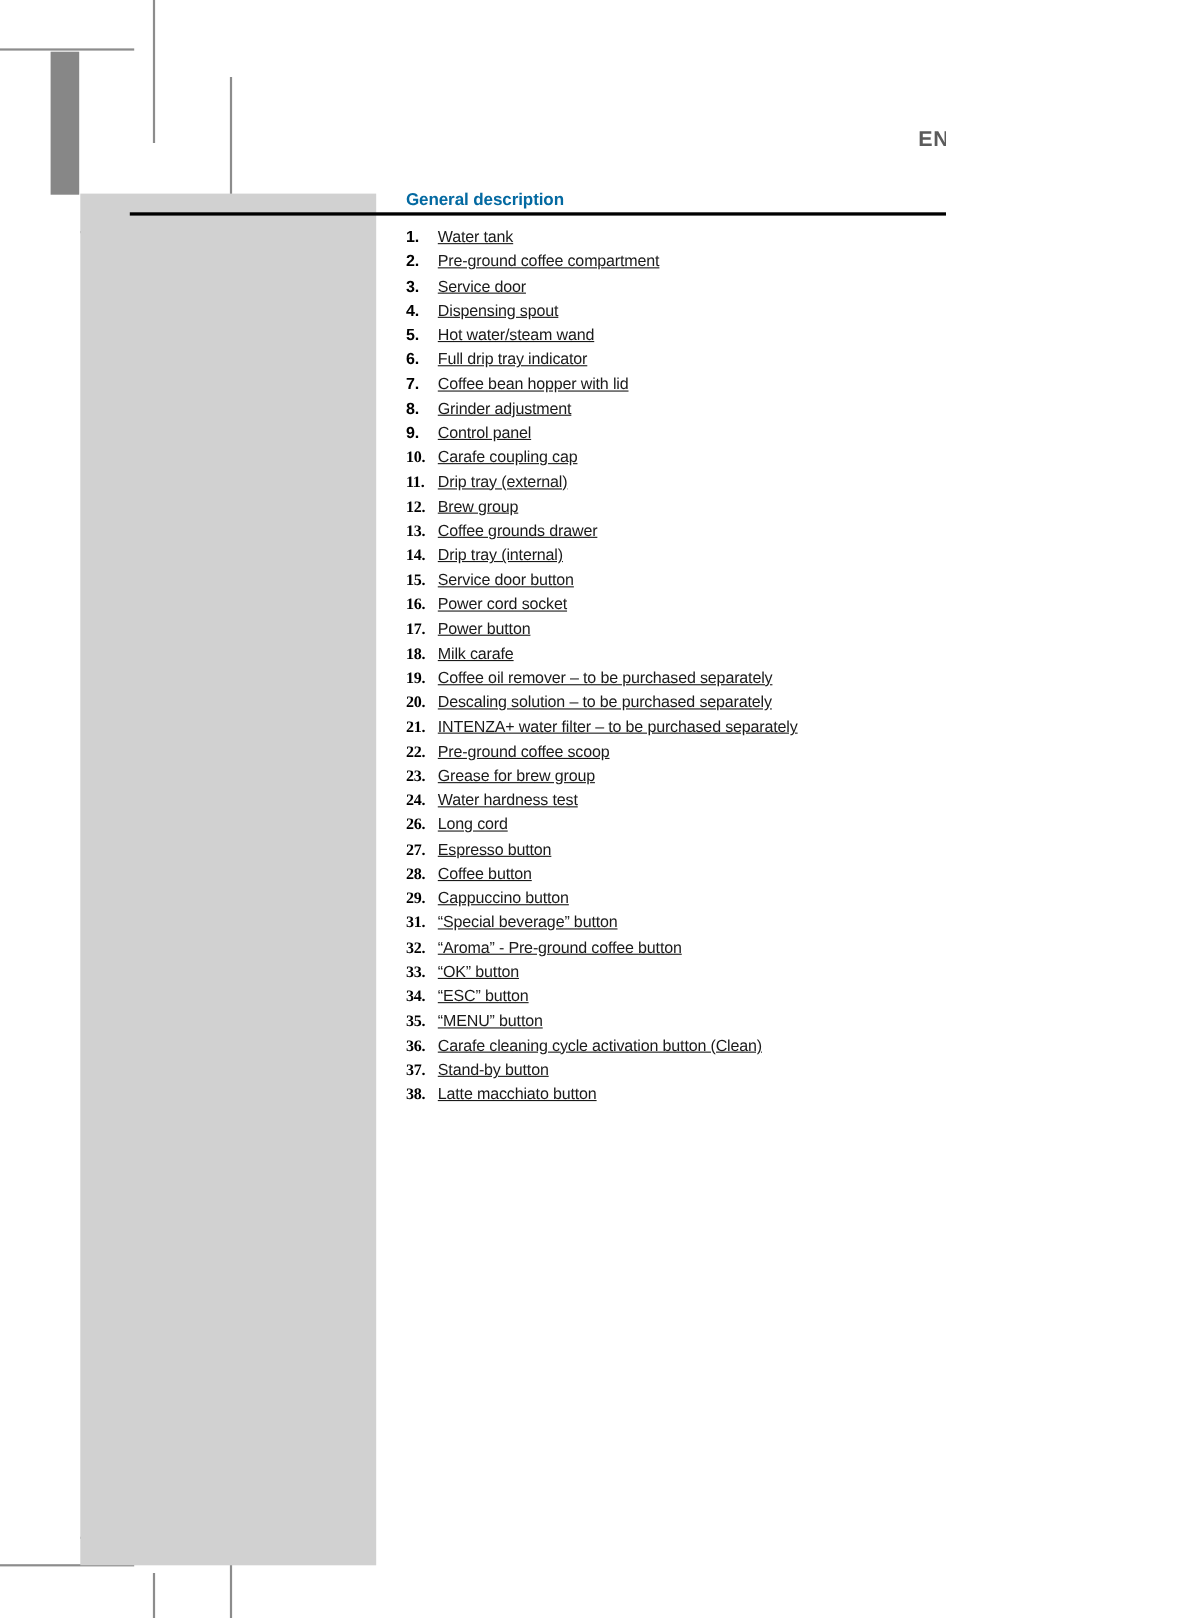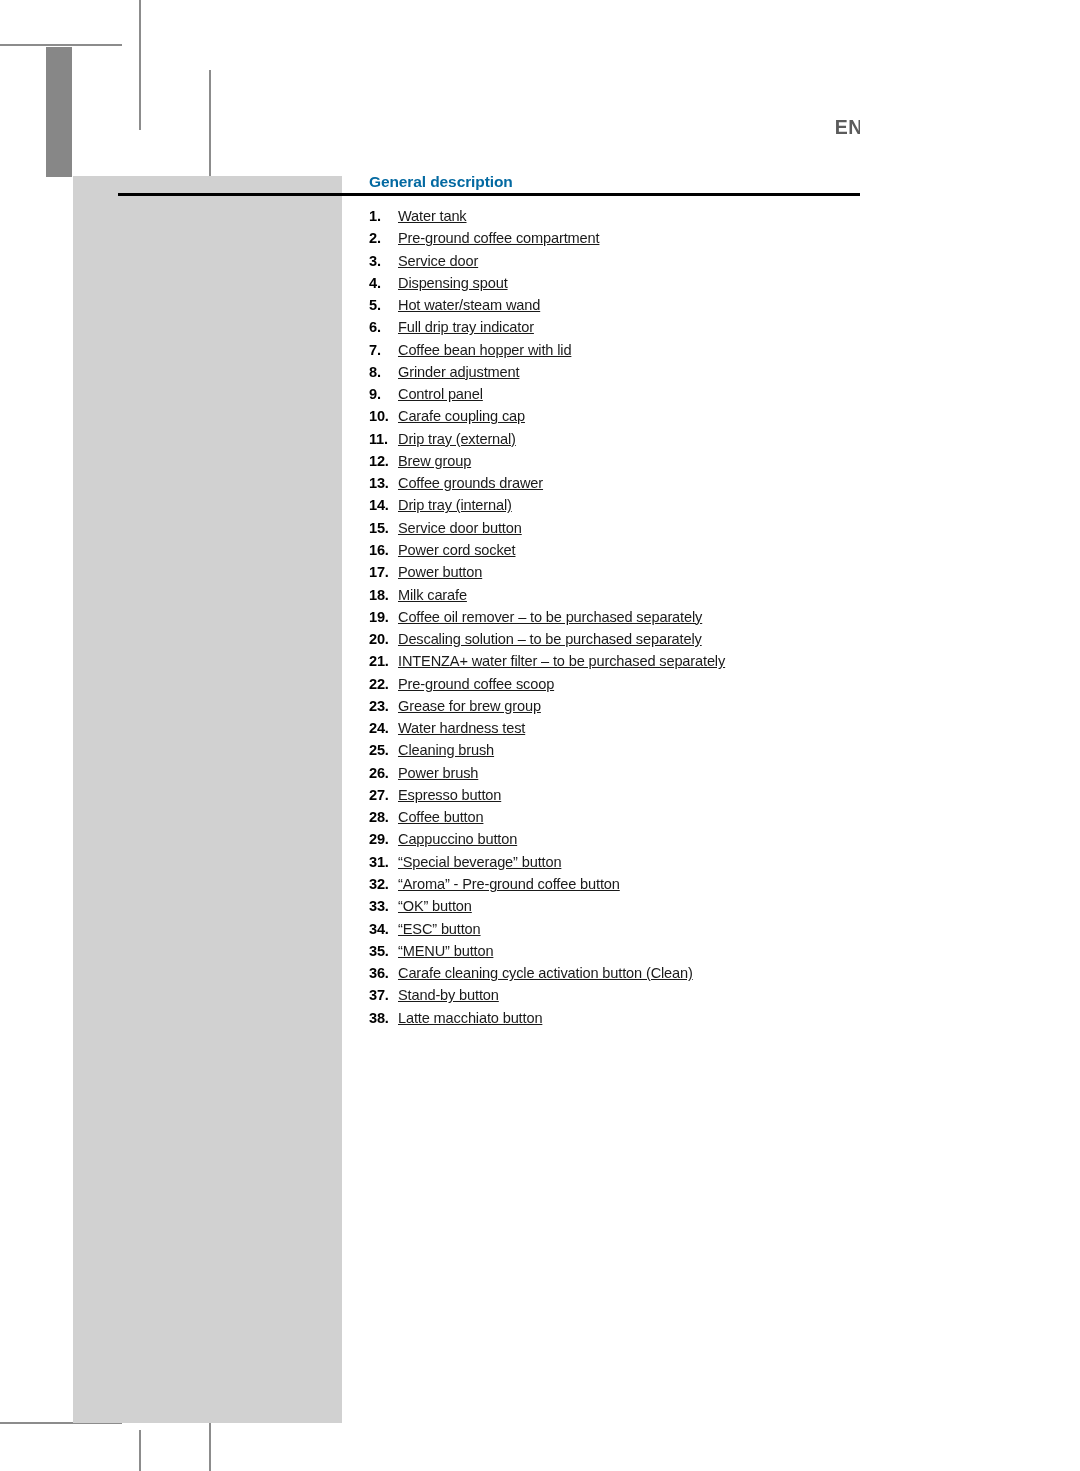--- a/index.html
+++ b/index.html
@@ -105,20 +105,21 @@
   }
   .part-num {
     width: 29px;
     flex: 0 0 29px;
     text-align: left;
     font-weight: bold;
     color: #000000;
   }
   .part-num.wide {
     letter-spacing: -0.2px;
+    font-family: Liberation Serif, serif;
   }
   .part-label {
     flex: 0 1 auto;
     text-decoration: underline;
   }
 </style>
 </head>
 <body>
 
 <div id="page">
@@ -246,26 +247,22 @@
       </li>
       <li class="part-item">
         <span class="part-num wide">23.</span>
         <span class="part-label">Grease for brew group</span>
       </li>
       <li class="part-item">
         <span class="part-num wide">24.</span>
         <span class="part-label">Water hardness test</span>
       </li>
       <li class="part-item">
-        <span class="part-num wide">25.</span>
-        <span class="part-label">Cleaning brush</span>
-      </li>
-      <li class="part-item">
         <span class="part-num wide">26.</span>
-        <span class="part-label">Power brush</span>
+        <span class="part-label">Long cord</span>
       </li>
       <li class="part-item">
         <span class="part-num wide">27.</span>
         <span class="part-label">Espresso button</span>
       </li>
       <li class="part-item">
         <span class="part-num wide">28.</span>
         <span class="part-label">Coffee button</span>
       </li>
       <li class="part-item">

